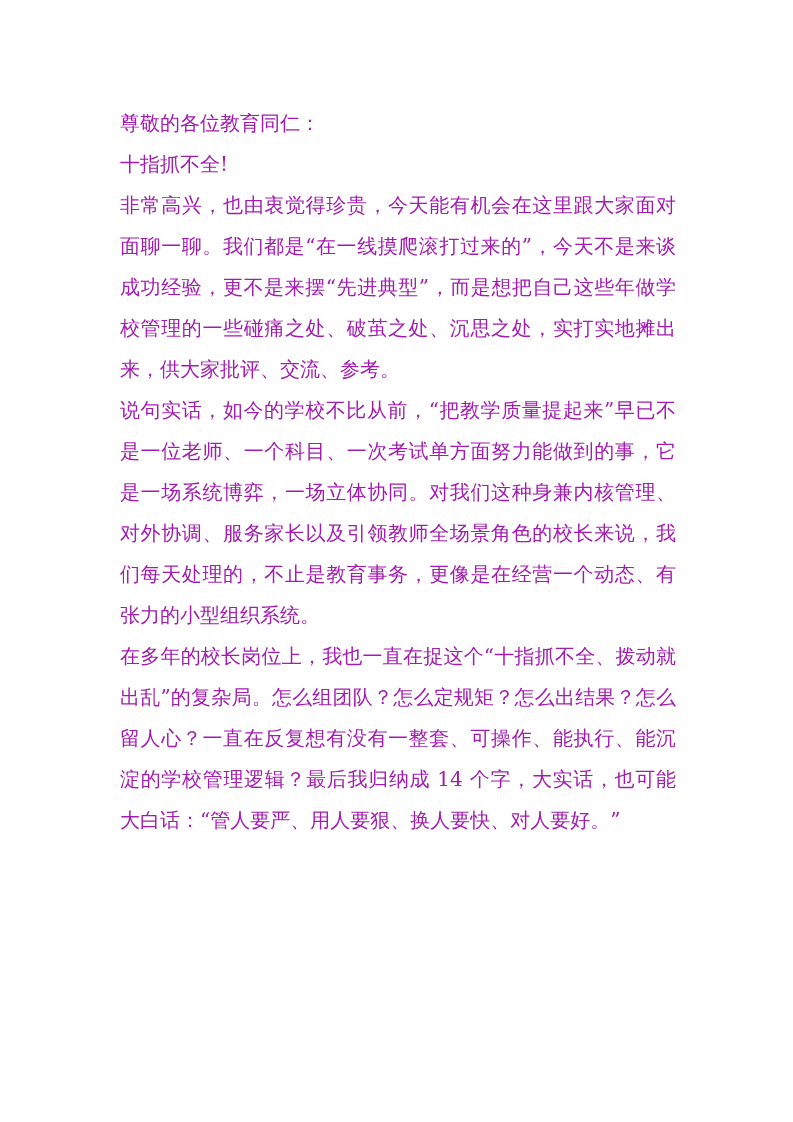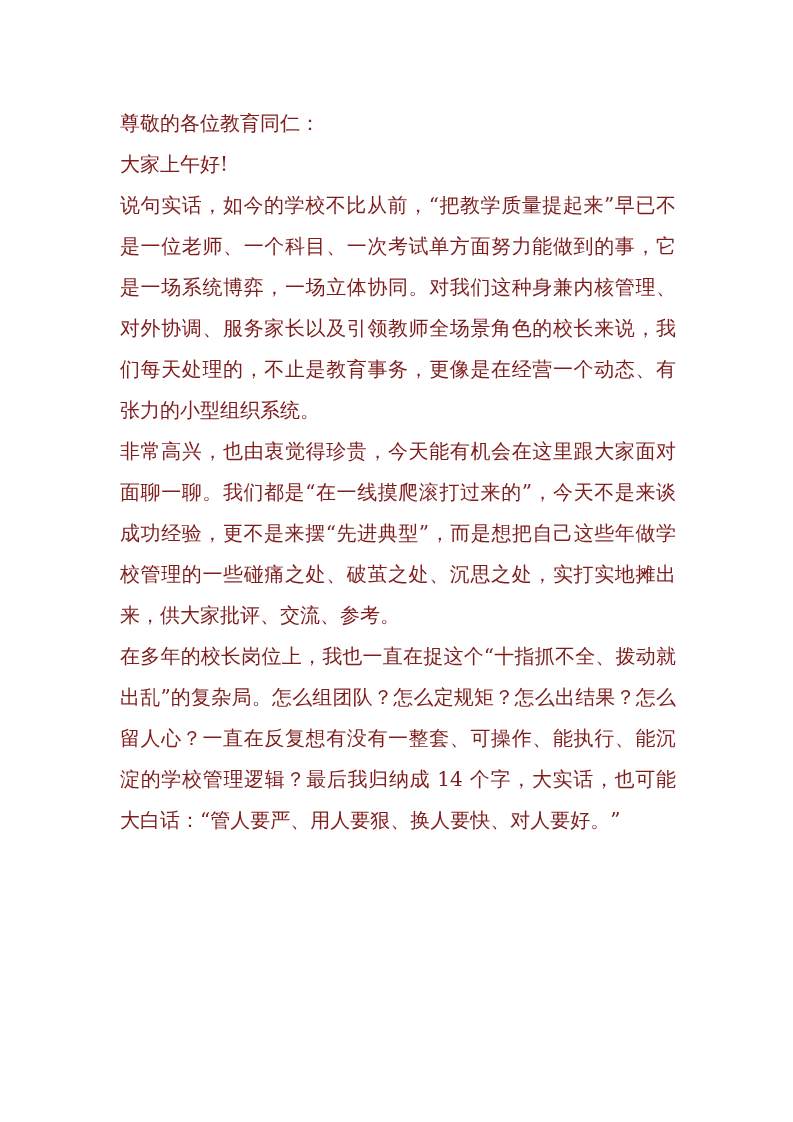--- a/index.html
+++ b/index.html
@@ -1,26 +1,26 @@
 <!DOCTYPE html>
 <html><head>
 <meta charset="utf-8">
 <style>
   html, body { margin:0; padding:0; background:#ffffff; }
   body { width:793px; height:1122px; position:relative; overflow:hidden; }
   .page {
     position:absolute; left:120px; top:103px; width:556px;
     font-family: "DejaVu Serif", "Liberation Serif", serif;
-    font-size:20px; line-height:41px; color:#7f1d1d;
+    font-size:20px; line-height:41px; color:#a21caf;
     text-align: justify; text-justify: inter-character;
   }
   .p { margin:0; padding:0; }
 </style>
 </head>
 <body>
 
 <div class="page">
   <p class="p">尊敬的各位教育同仁：</p>
-  <p class="p">大家上午好!</p>
+  <p class="p">十指抓不全!</p>
+  <p class="p">非常高兴，也由衷觉得珍贵，今天能有机会在这里跟大家面对面聊一聊。我们都是“在一线摸爬滚打过来的”，今天不是来谈成功经验，更不是来摆“先进典型”，而是想把自己这些年做学校管理的一些碰痛之处、破茧之处、沉思之处，实打实地摊出来，供大家批评、交流、参考。</p>
   <p class="p">说句实话，如今的学校不比从前，“把教学质量提起来”早已不是一位老师、一个科目、一次考试单方面努力能做到的事，它是一场系统博弈，一场立体协同。对我们这种身兼内核管理、对外协调、服务家长以及引领教师全场景角色的校长来说，我们每天处理的，不止是教育事务，更像是在经营一个动态、有张力的小型组织系统。</p>
-  <p class="p">非常高兴，也由衷觉得珍贵，今天能有机会在这里跟大家面对面聊一聊。我们都是“在一线摸爬滚打过来的”，今天不是来谈成功经验，更不是来摆“先进典型”，而是想把自己这些年做学校管理的一些碰痛之处、破茧之处、沉思之处，实打实地摊出来，供大家批评、交流、参考。</p>
   <p class="p">在多年的校长岗位上，我也一直在捉这个“十指抓不全、拨动就出乱”的复杂局。怎么组团队？怎么定规矩？怎么出结果？怎么留人心？一直在反复想有没有一整套、可操作、能执行、能沉淀的学校管理逻辑？最后我归纳成 14 个字，大实话，也可能大白话：“管人要严、用人要狠、换人要快、对人要好。”</p>
 </div>
 
 </body></html>

